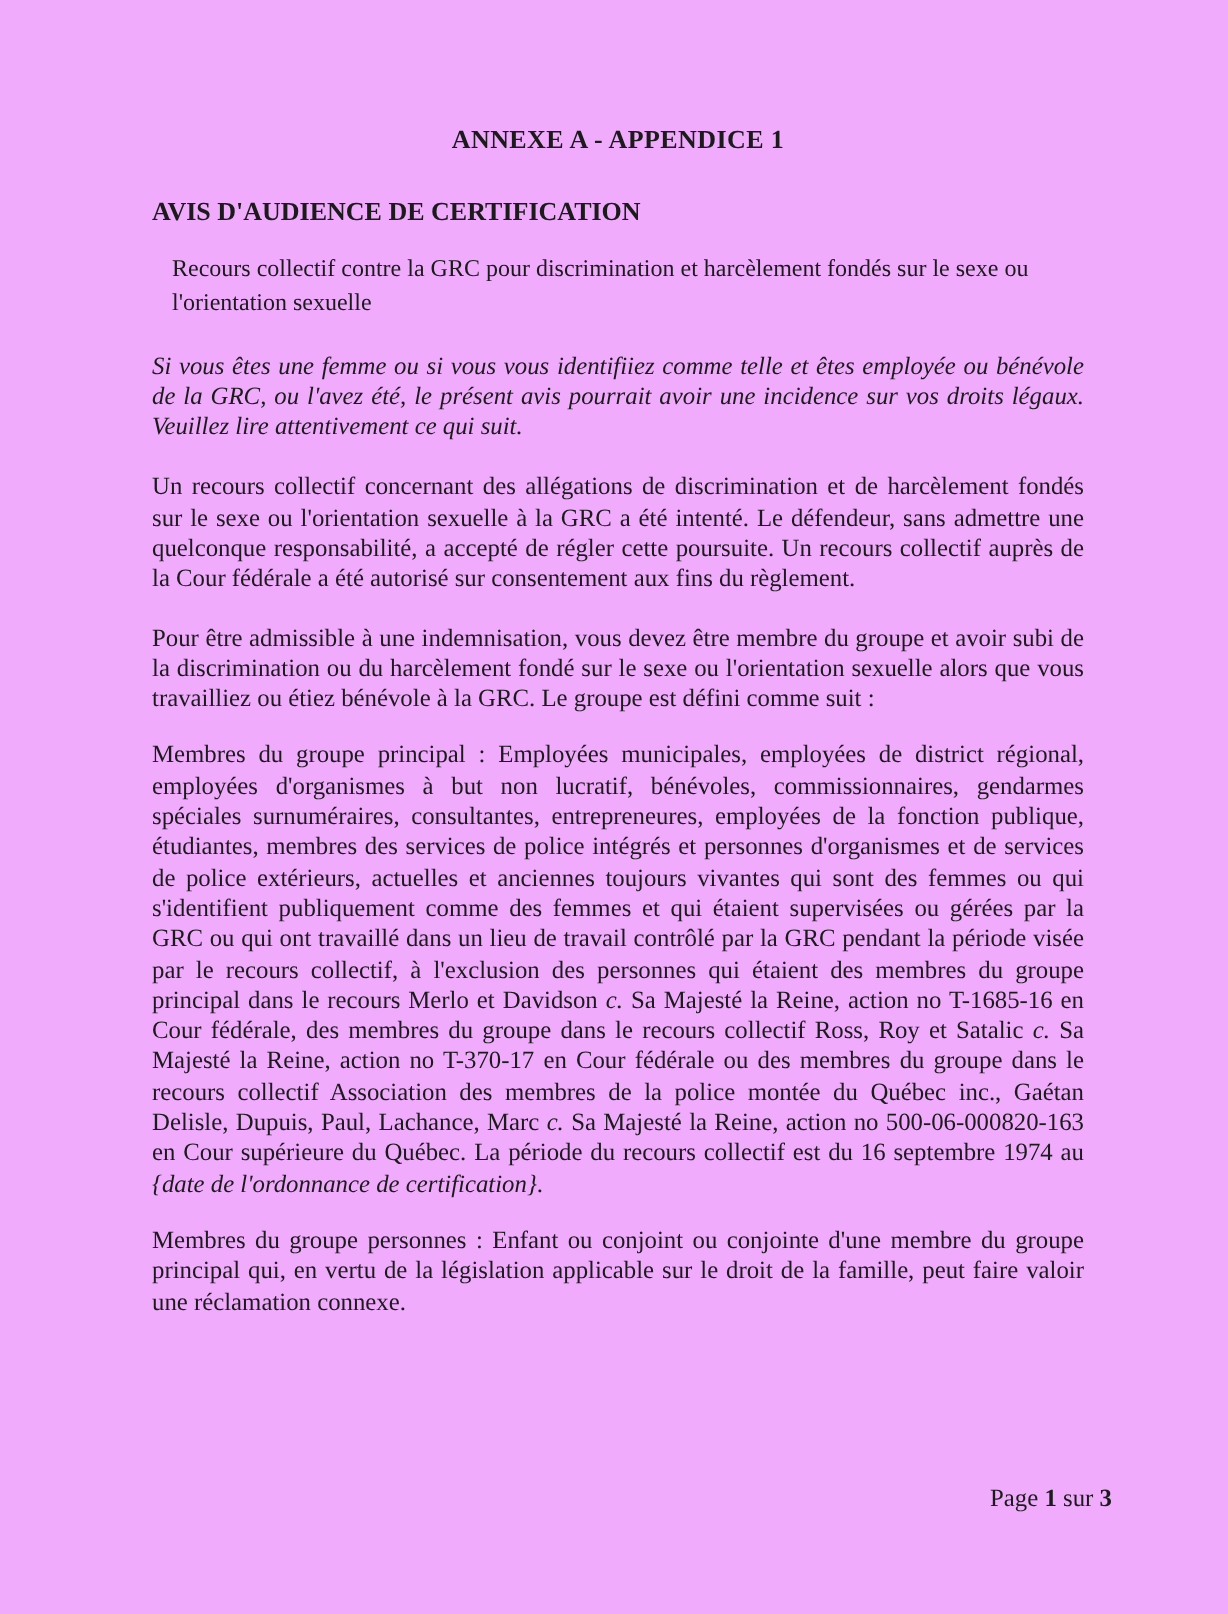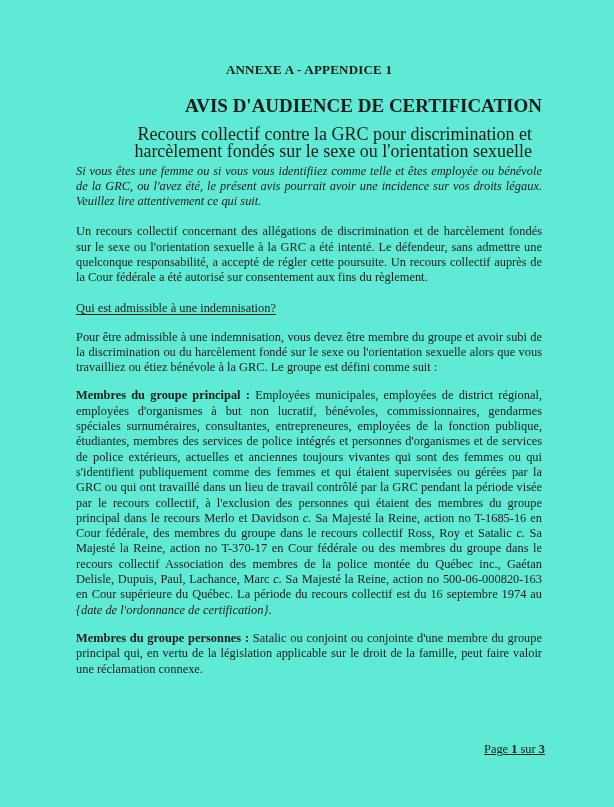--- a/index.html
+++ b/index.html
@@ -4,100 +4,96 @@
 <style>
   html, body {
     margin: 0;
     padding: 0;
     background: #e8e8e8;
   }
   .sheet {
     position: relative;
     width: 614px;
     height: 807px;
-    background: #5eead4;
+    background: #f0abfc;
     box-sizing: border-box;
     padding: 62px 72px 0 76px;
     font-family: "Liberation Serif", "DejaVu Serif", serif;
     color: #1b1b1b;
     overflow: hidden;
   }
   .italic { font-style: italic; }
   .t-annex {
     font-size: 13px;
     font-weight: bold;
     text-align: center;
     letter-spacing: 0.2px;
   }
   .t-notice {
-    font-size: 19px;
+    font-size: 13px;
     font-weight: bold;
-    text-align: right;
+    text-align: left;
     line-height: 17.5px;
     margin-top: 19px;
   }
   .subtitle {
-    font-size: 18px;
-    text-align: right;
+    font-size: 12px;
+    text-align: left;
     line-height: 17px;
     margin-top: 11px;
     padding: 0 10px;
   }
   p.body-par {
     font-size: 12.4px;
     line-height: 15.3px;
     text-align: justify;
     margin: 0;
     margin-top: 13px;
   }
   .heading-underline {
     font-size: 12.4px;
     margin-top: 15px;
   }
   .heading-underline span {
     text-decoration: underline;
     text-underline-offset: 2px;
   }
   .lead-label {
-    font-weight: bold;
+    font-weight: normal;
   }
   .lead-label::after {
     content: "\00a0";
   }
   .footer {
     position: absolute;
-    right: 69px;
+    right: 58px;
     bottom: 50px;
     font-size: 12.4px;
-    text-decoration: underline;
   }
   .footer b { font-weight: bold; }
 </style>
 </head>
 <body>
 
 <div class="sheet">
 
   <div class="t-annex">ANNEXE A - APPENDICE 1</div>
 
   <div class="t-notice">
     <div>AVIS D'AUDIENCE DE CERTIFICATION</div>
   </div>
 
   <div class="subtitle">Recours collectif contre la GRC pour discrimination et harcèlement fondés sur le sexe ou l'orientation sexuelle</div>
 
-  <p class="body-par italic" style="margin-top:4px;">Si vous êtes une femme ou si vous vous identifiiez comme telle et êtes employée ou bénévole de la GRC, ou l'avez été, le présent avis pourrait avoir une incidence sur vos droits légaux. Veuillez lire attentivement ce qui suit.</p>
+  <p class="body-par italic" style="margin-top:16px;">Si vous êtes une femme ou si vous vous identifiiez comme telle et êtes employée ou bénévole de la GRC, ou l'avez été, le présent avis pourrait avoir une incidence sur vos droits légaux. Veuillez lire attentivement ce qui suit.</p>
 
   <p class="body-par" style="margin-top:15px;">Un recours collectif concernant des allégations de discrimination et de harcèlement fondés sur le sexe ou l'orientation sexuelle à la GRC a été intenté. Le défendeur, sans admettre une quelconque responsabilité, a accepté de régler cette poursuite. Un recours collectif auprès de la Cour fédérale a été autorisé sur consentement aux fins du règlement.</p>
 
-  <div class="heading-underline">
-    <span>Qui est admissible à une indemnisation?</span>
-  </div>
 
   <p class="body-par" style="margin-top:14px;">Pour être admissible à une indemnisation, vous devez être membre du groupe et avoir subi de la discrimination ou du harcèlement fondé sur le sexe ou l'orientation sexuelle alors que vous travailliez ou étiez bénévole à la GRC. Le groupe est défini comme suit :</p>
 
   <p class="body-par"><span class="lead-label">Membres du groupe principal :</span><span>Employées municipales, employées de district régional, employées d'organismes à but non lucratif, bénévoles, commissionnaires, gendarmes spéciales surnuméraires, consultantes, entrepreneures, employées de la fonction publique, étudiantes, membres des services de police intégrés et personnes d'organismes et de services de police extérieurs, actuelles et anciennes toujours vivantes qui sont des femmes ou qui s'identifient publiquement comme des femmes et qui étaient supervisées ou gérées par la GRC ou qui ont travaillé dans un lieu de travail contrôlé par la GRC pendant la période visée par le recours collectif, à l'exclusion des personnes qui étaient des membres du groupe principal dans le recours Merlo et Davidson </span><span class="italic">c.</span><span> Sa Majesté la Reine, action no T-1685-16 en Cour fédérale, des membres du groupe dans le recours collectif Ross, Roy et Satalic </span><span class="italic">c.</span><span> Sa Majesté la Reine, action no T-370-17 en Cour fédérale ou des membres du groupe dans le recours collectif Association des membres de la police montée du Québec inc., Gaétan Delisle, Dupuis, Paul, Lachance, Marc </span><span class="italic">c.</span><span> Sa Majesté la Reine, action no 500-06-000820-163 en Cour supérieure du Québec. La période du recours collectif est du 16 septembre 1974 au </span><span class="italic">{date de l'ordonnance de certification}</span><span>.</span></p>
 
-  <p class="body-par"><span class="lead-label">Membres du groupe personnes :</span><span>Satalic ou conjoint ou conjointe d'une membre du groupe principal qui, en vertu de la législation applicable sur le droit de la famille, peut faire valoir une réclamation connexe.</span></p>
+  <p class="body-par"><span class="lead-label">Membres du groupe personnes :</span><span>Enfant ou conjoint ou conjointe d'une membre du groupe principal qui, en vertu de la législation applicable sur le droit de la famille, peut faire valoir une réclamation connexe.</span></p>
 
   <div class="footer"><span>Page</span>&nbsp;<b>1</b>&nbsp;<span>sur</span>&nbsp;<b>3</b></div>
 
 </div>
 
 </body></html>

